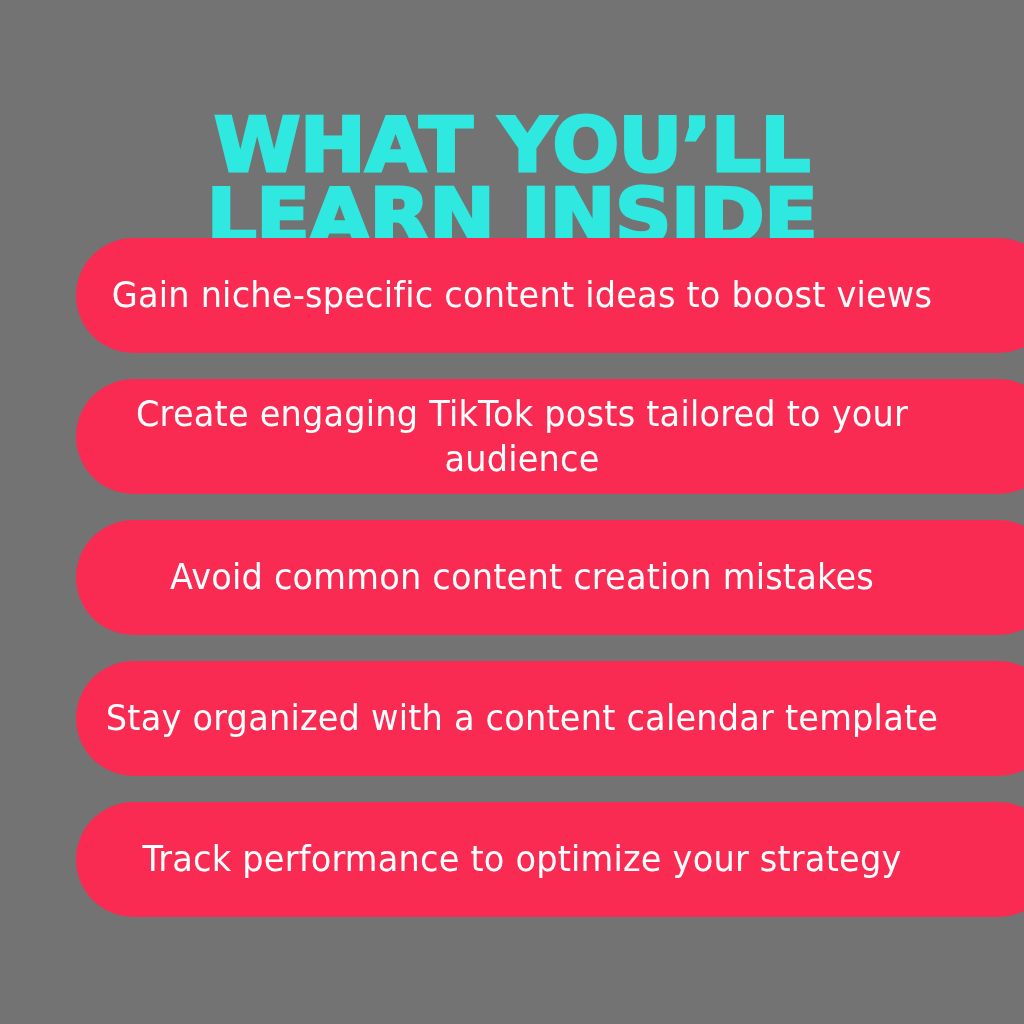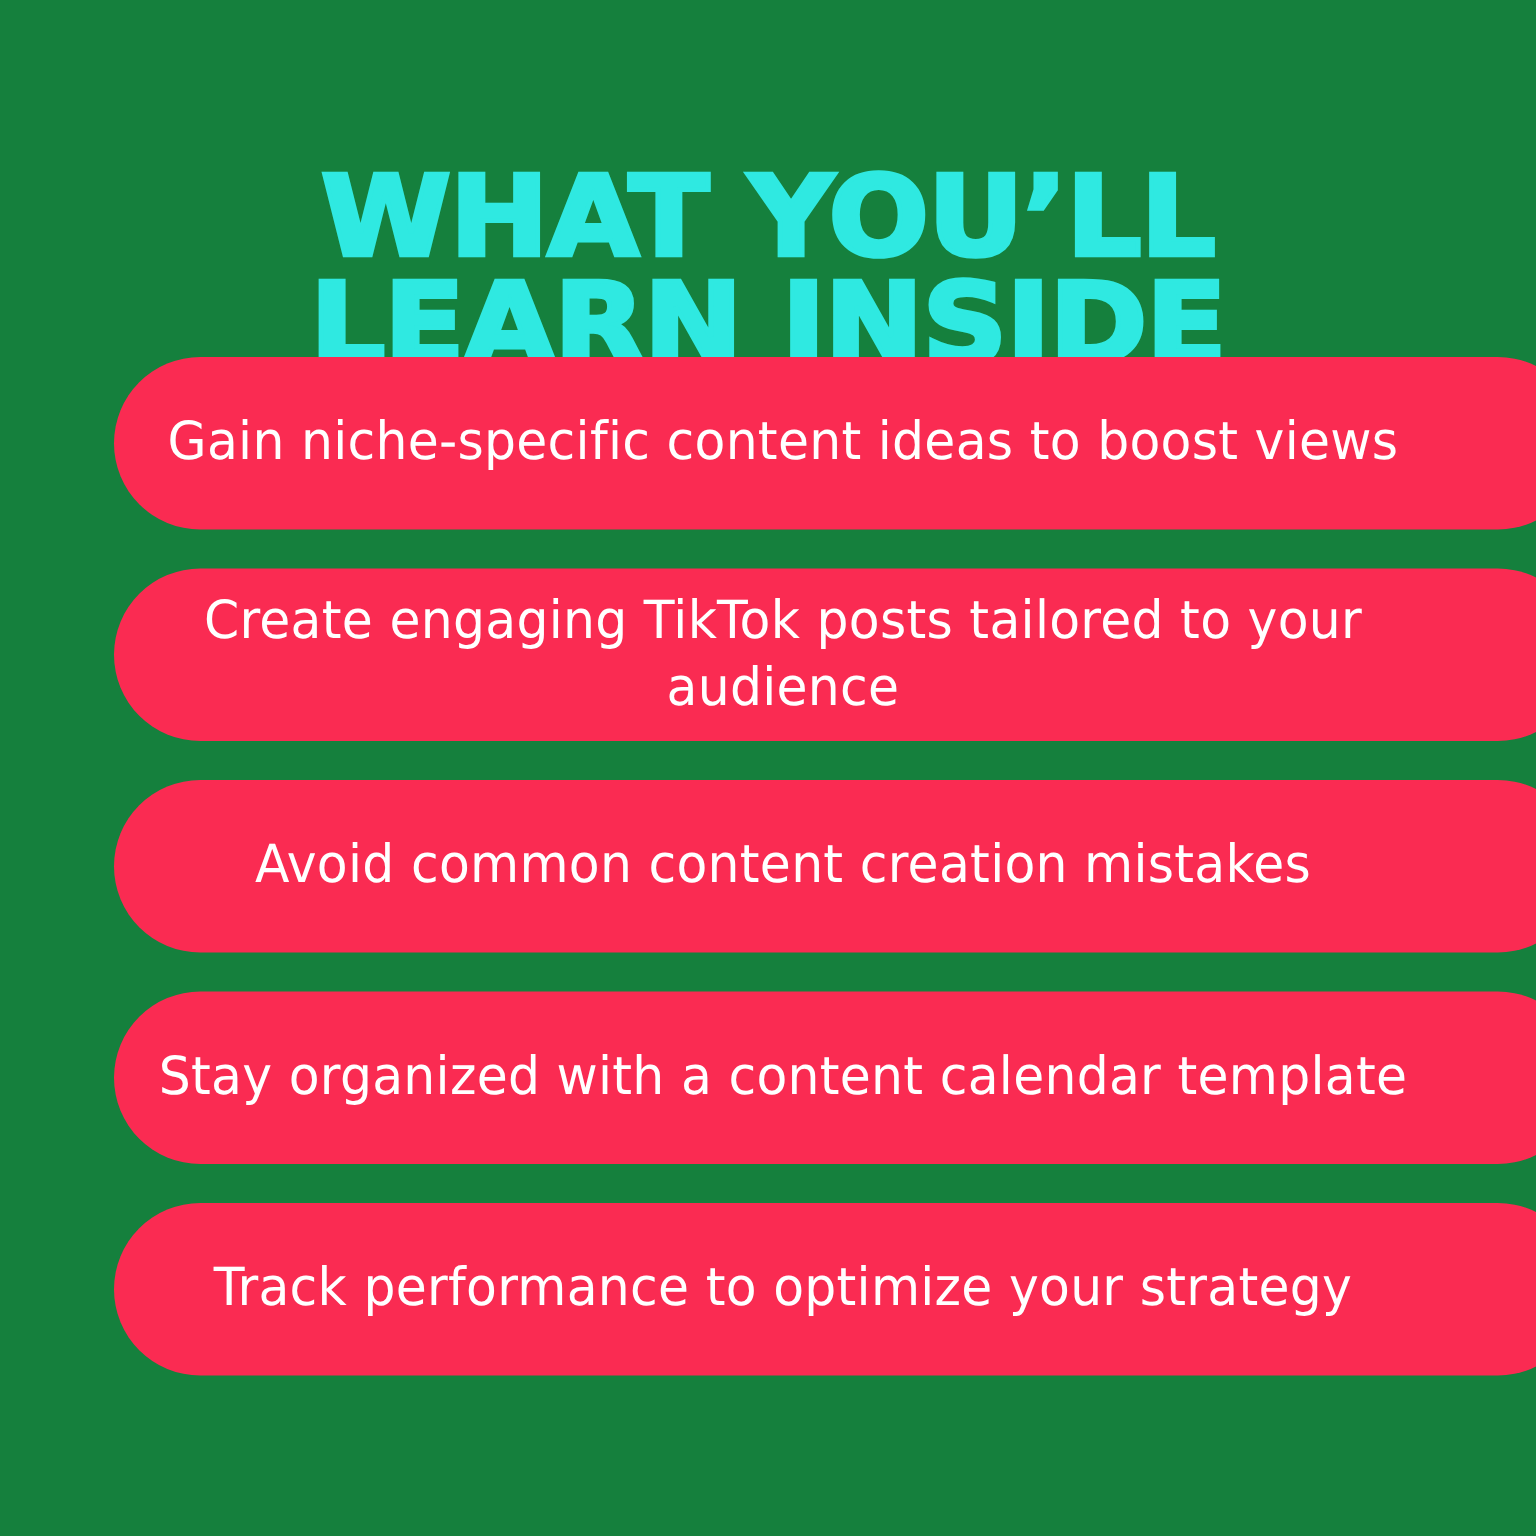--- a/index.html
+++ b/index.html
@@ -13,21 +13,21 @@
     overflow: hidden;
     font-family: "Liberation Sans", sans-serif;
     position: relative;
   }
 
   #poster {
     position: absolute;
     inset: 0;
     width: 1024px;
     height: 1024px;
-    background: #15803d;
+    background: #737373;
     overflow: hidden;
   }
 
   
   .headline {
     position: absolute;
     top: 64px;
     left: 0;
     width: 1024px;
     text-align: center;

